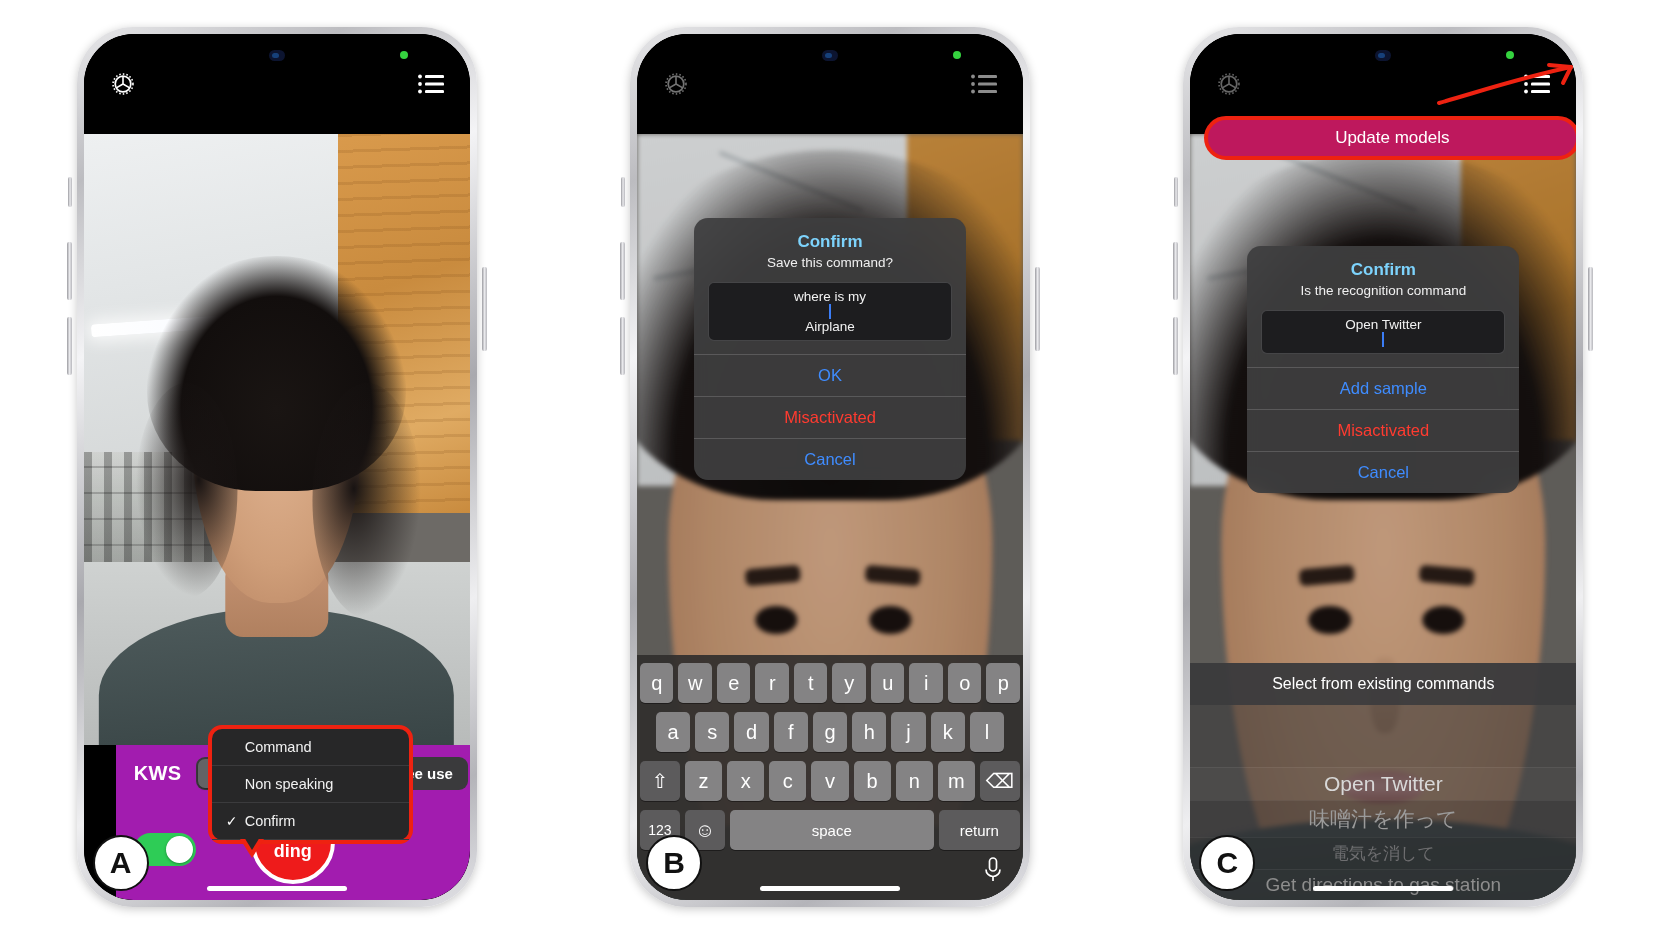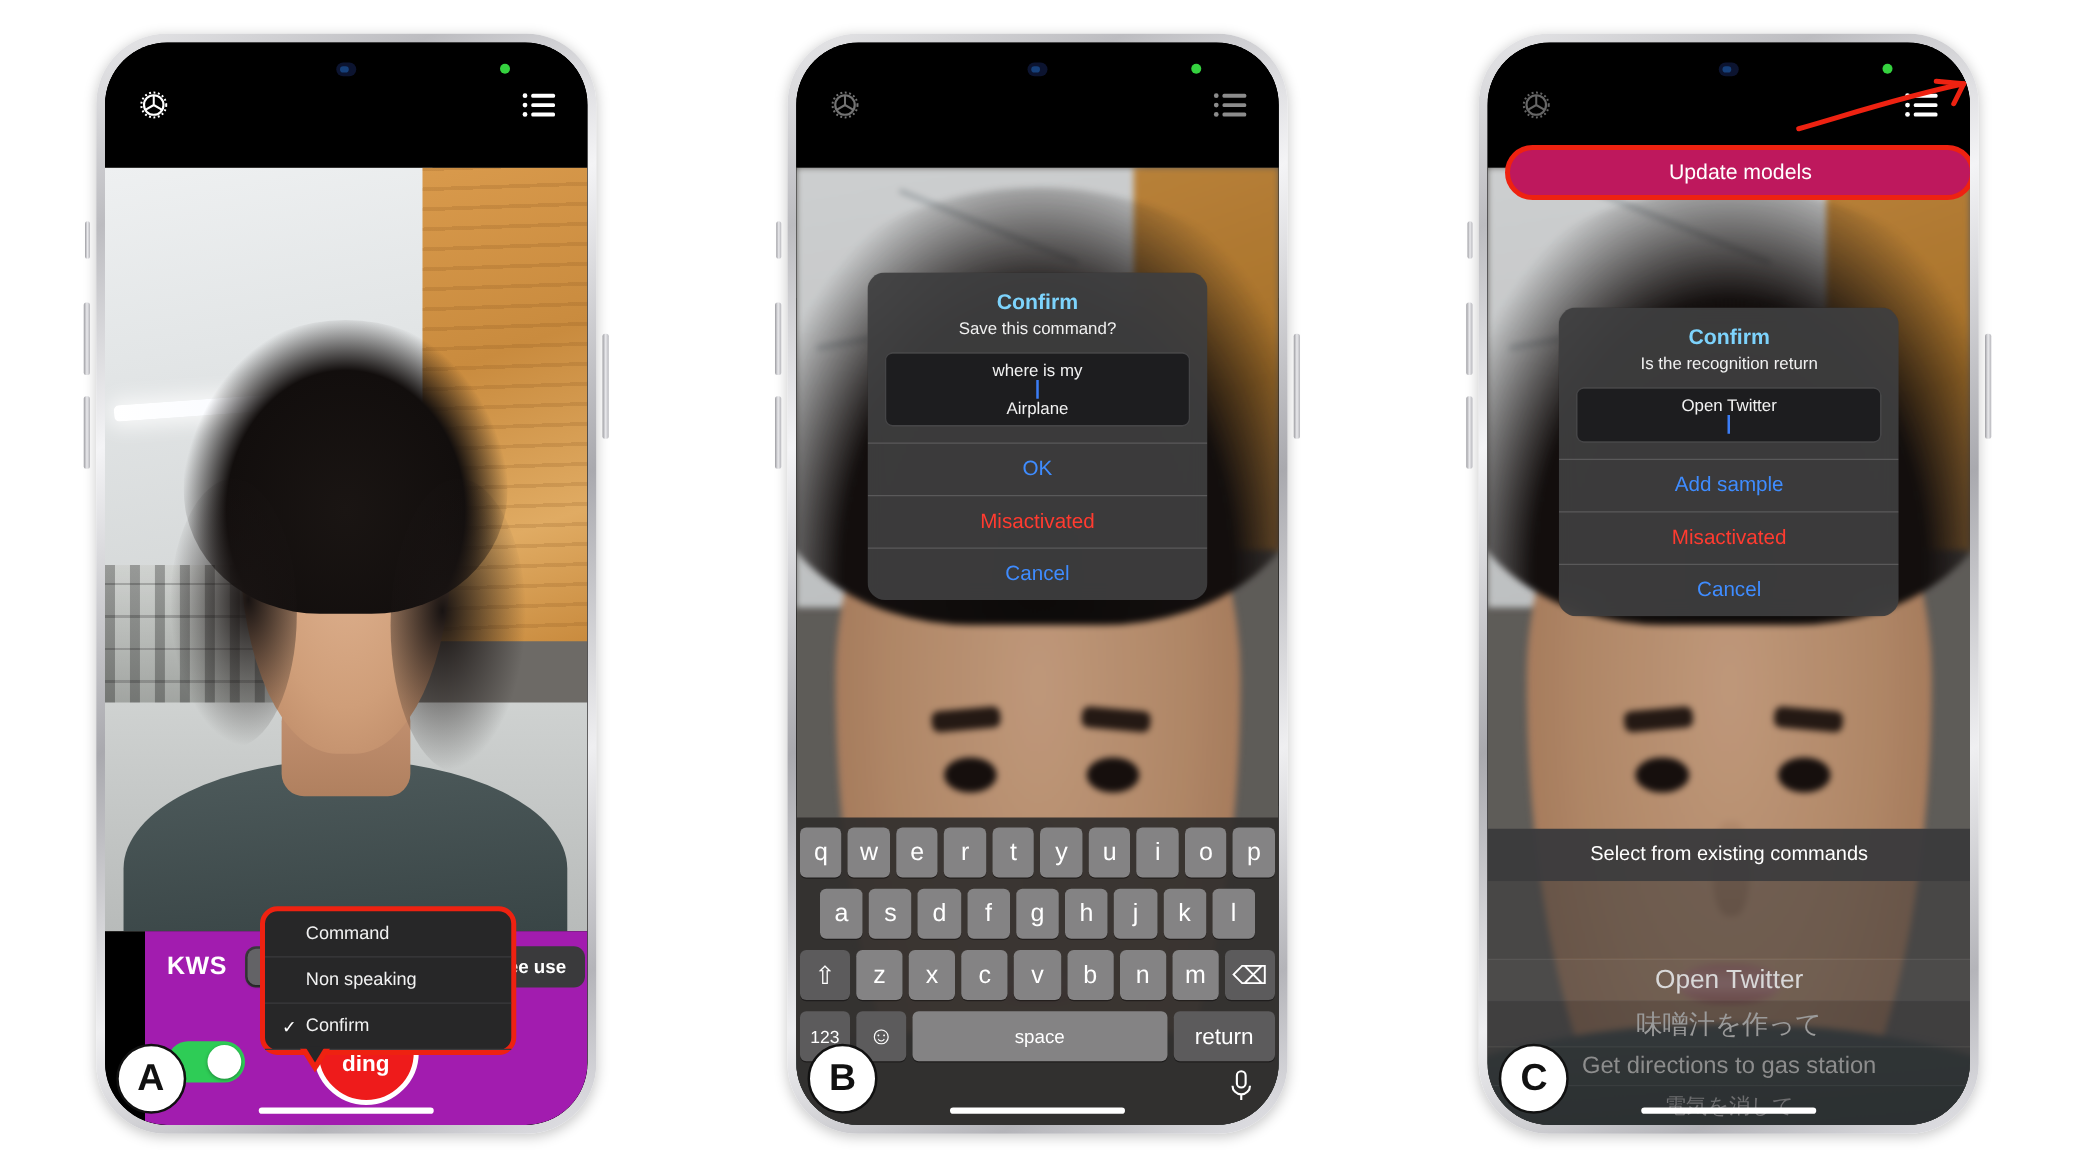--- a/index.html
+++ b/index.html
@@ -301,21 +301,21 @@
     border-radius:5px;
     min-width:30px; height:40px;
     display:flex;align-items:center;justify-content:center;
     font-size:20px; cursor:pointer;
     box-shadow:0 1px 0 rgba(0,0,0,.4);
     flex:1 1 0;
   }
   .key.dark { background:#5c5b5c; flex:0 0 auto; min-width:40px; }
   .key.small { font-size:14px; }
   .key.space { flex: 5 1 0; font-size:15px; }
-  .key.ret { flex:2 1 0; font-size:18px; }
+  .key.ret { flex:2 1 0; font-size:15px; }
   .kbbar { display:flex; justify-content:flex-end; padding:4px 16px 8px; }
 
   
   .cmd-panel {
     position:absolute; left:0; right:0; bottom:0;
     z-index:6;
   }
   .cmd-header {
     background:rgba(58,58,60,.96);
     color:#fff; font-size:16px; text-align:center;
@@ -658,38 +658,38 @@
               <div class="mouth"></div>
             </div>
             <div class="hairtop"></div>
             <div class="torso"></div>
           </div>
           <div class="dim"></div>
 
           <div class="alert" style="top:112px;">
             <div class="alert-head">
               <div class="alert-title">Confirm</div>
-              <div class="alert-sub">Is the recognition return</div>
+              <div class="alert-sub">Is the recognition command</div>
             </div>
             <div class="alert-field">
               <span>Open Twitter</span>
                 <span class="caret"></span>
             </div>
             <div class="alert-btn blue">Add sample</div>
             <div class="alert-btn red">Misactivated</div>
             <div class="alert-btn blue">Cancel</div>
           </div>
 
           <div class="cmd-panel">
             <div class="cmd-header">Select from existing commands</div>
             <div class="cmd-gap"></div>
             <div class="cmd-row">Open Twitter</div>
             <div class="cmd-row dim2">味噌汁を作って</div>
+            <div class="cmd-row dim4">電気を消して</div>
             <div class="cmd-row dim3">Get directions to gas station</div>
-            <div class="cmd-row dim4">電気を消して</div>
           </div>
         </div>
 
         <div class="home-ind"></div>
       </div>
     </div>
     <div class="badge">C</div>
   </div>
 
 </div>

